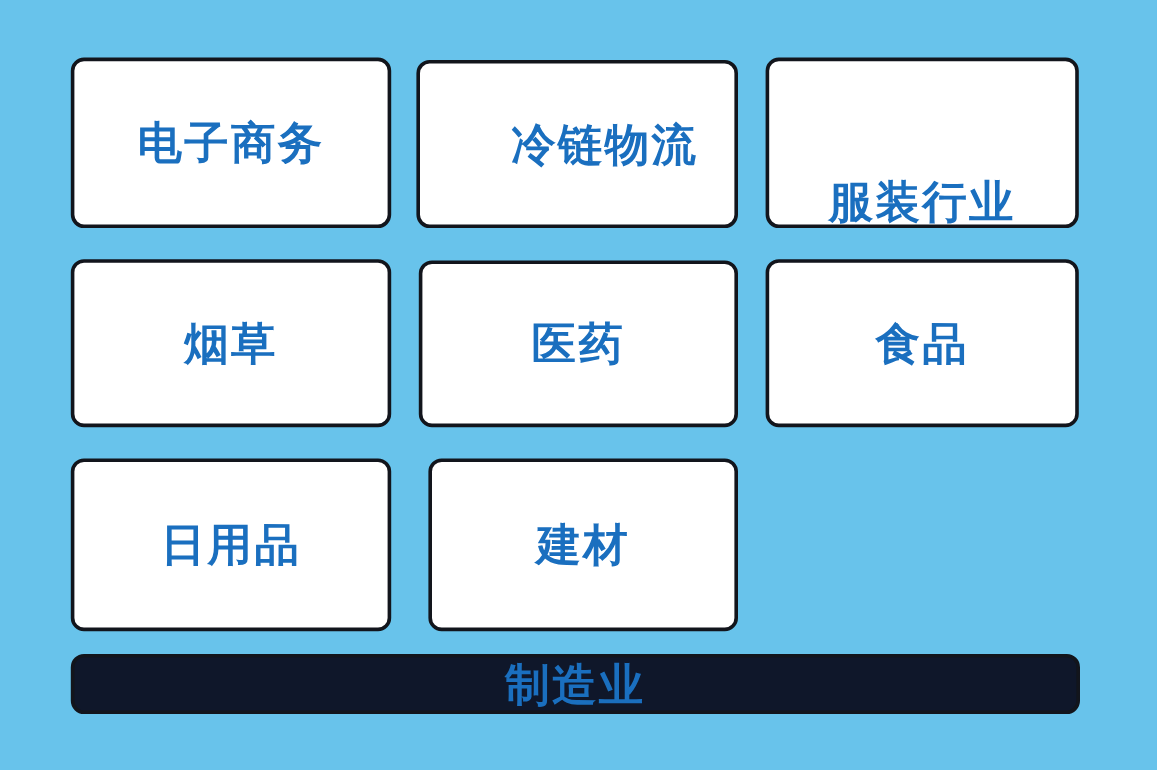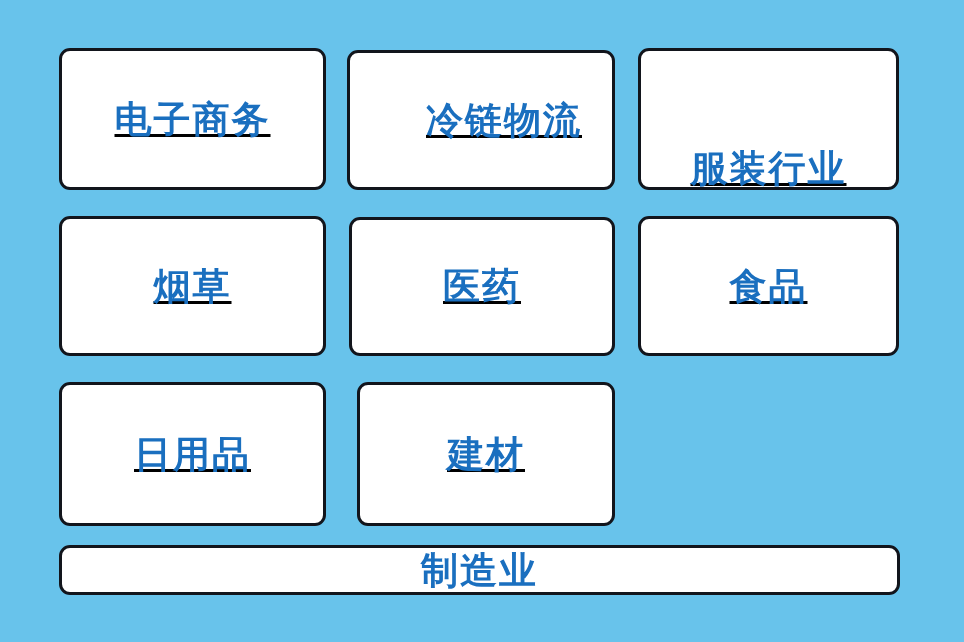--- a/index.html
+++ b/index.html
@@ -25,21 +25,20 @@
     position: absolute;
     left: 59px;
     top: 48px;
     width: 841px;
     height: 479px;
     display: grid;
     grid-template-columns: 267px 268px 263px;
     grid-template-rows: 142px 140px 144px;
     column-gap: 21px;
     row-gap: 26px;
-    text-decoration: underline;
   }
 
   .card {
     background: #ffffff;
     border: 3px solid #12151c;
     border-radius: 11px;
     box-sizing: border-box;
     display: flex;
     align-items: center;
     justify-content: center;
@@ -64,21 +63,21 @@
     white-space: nowrap;
     user-select: none;
   }
 
   .bottom-bar {
     position: absolute;
     left: 59px;
     top: 545px;
     width: 841px;
     height: 50px;
-    background: #ffffff;
+    background: #0f172a;
     border: 3px solid #12151c;
     border-radius: 11px;
     box-sizing: border-box;
     display: flex;
     align-items: center;
     justify-content: center;
   }
 
   .bottom-bar .card-label {
     font-size: 37px;

